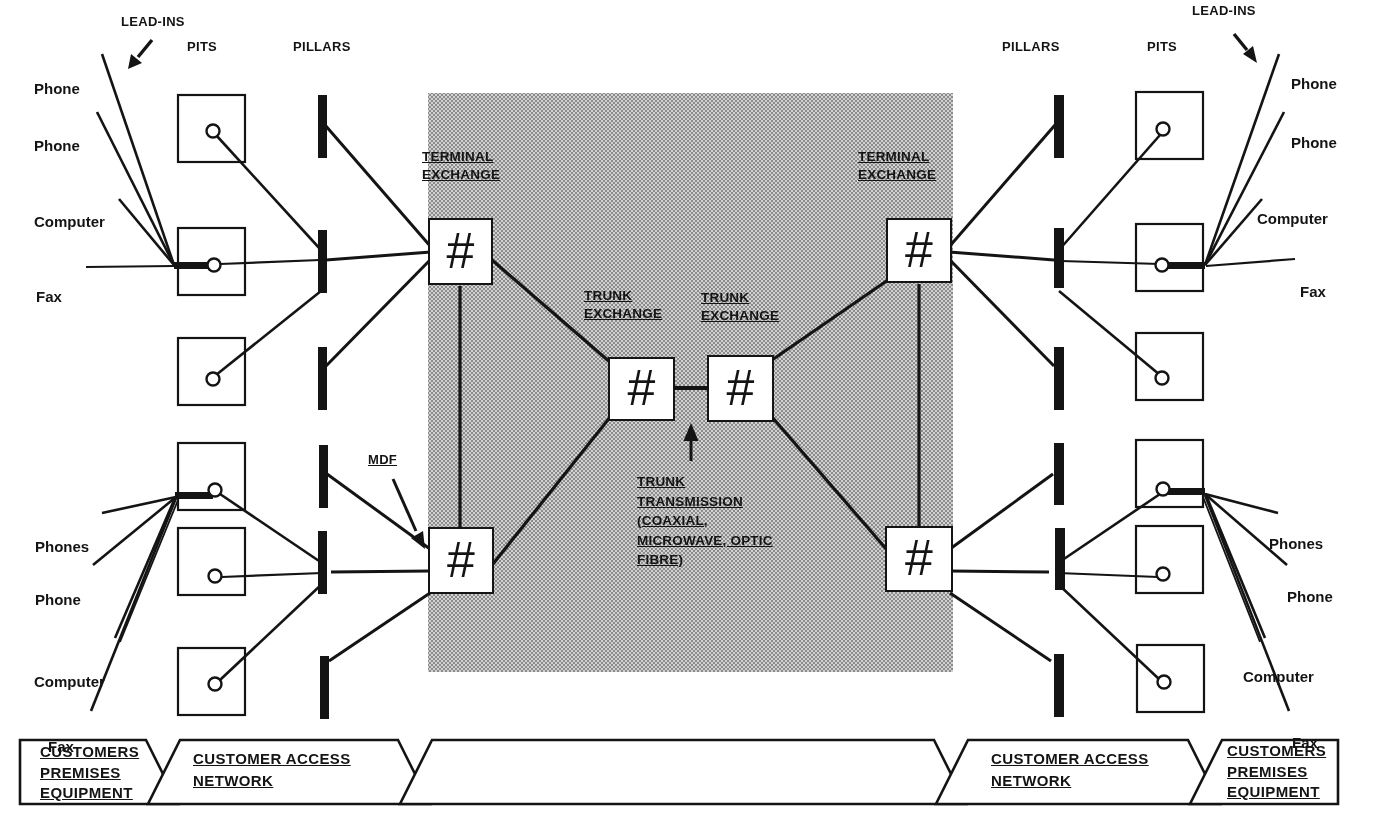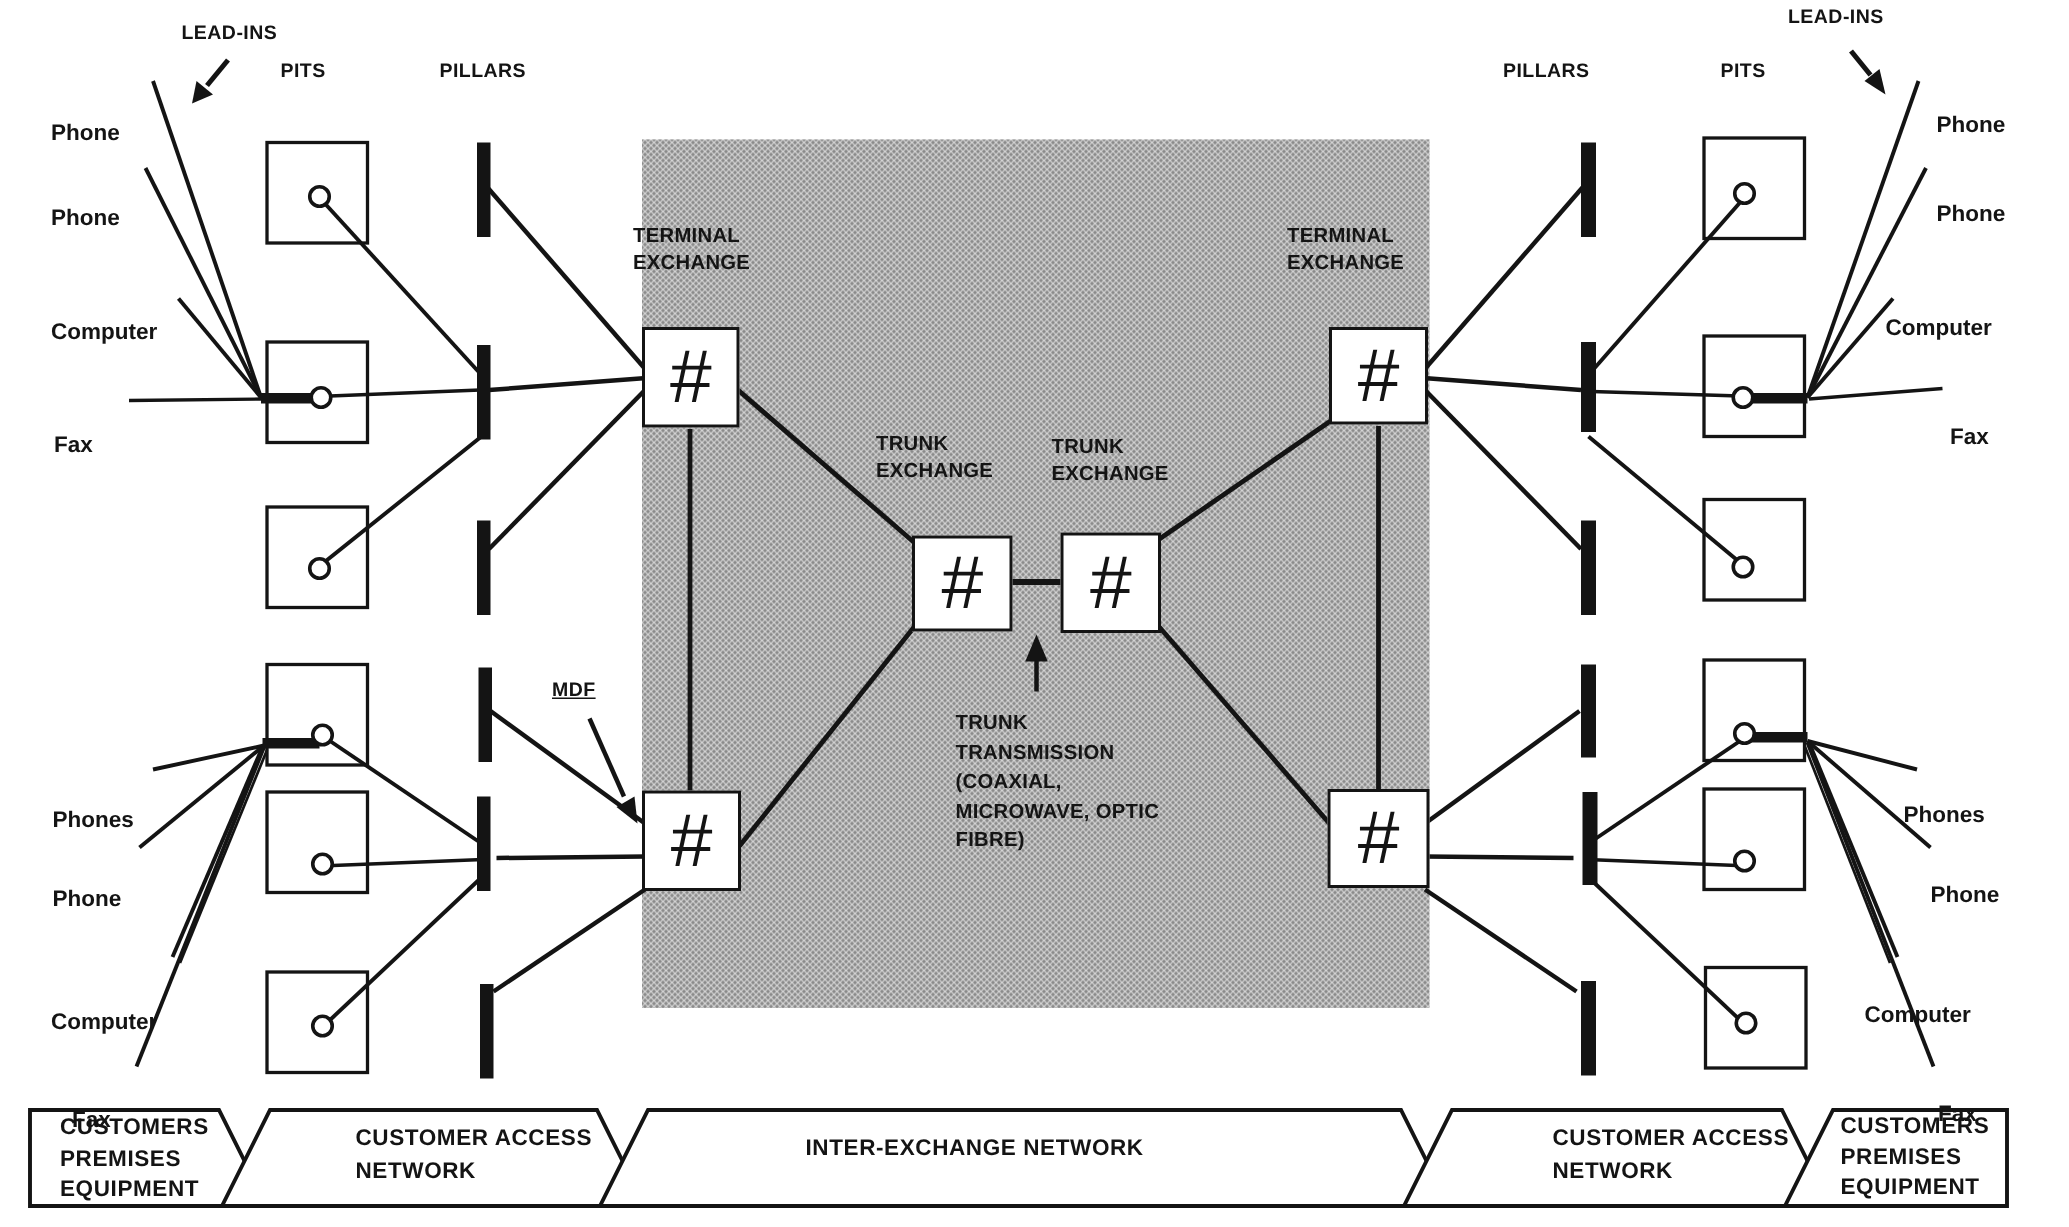--- a/index.html
+++ b/index.html
@@ -11,27 +11,27 @@
     position:absolute;left:428px;top:93px;width:525px;height:579px;
     background-color:#d2d2d2;
     background-image:
       radial-gradient(circle,#8b8b8b 1px,transparent 1.15px),
       radial-gradient(circle,#8b8b8b 1px,transparent 1.15px);
     background-size:4px 4px;
     background-position:0 0,2px 2px;
   }
   svg.art{position:absolute;left:0;top:0;}
   .lbl{position:absolute;font-weight:bold;white-space:nowrap;line-height:1.15;}
-  .pre{white-space:pre-line;}
+  .pre{white-space:pre-line;text-decoration:underline;}
   .caps{font-size:13px;letter-spacing:.3px;}
   .dev{font-size:15px;margin-top:33px;}
   .exlbl{font-size:13.5px;line-height:18px;letter-spacing:.2px;}
   .tt{font-size:13.5px;line-height:19.5px;letter-spacing:.2px;}
   .ban{font-size:15px;letter-spacing:.4px;line-height:20.5px;}
-  .ban2{line-height:22px;margin-left:44px;}
+  .ban2{line-height:22px;}
   .xbox{
     position:absolute;box-sizing:border-box;background:#ffffff;border:2.5px solid #141414;
     display:flex;align-items:center;justify-content:center;
   }
   .xbox span{font-size:50px;font-weight:400;line-height:1;transform:translateY(-1px);}
 </style>
 </head>
 <body>
 
 <div class="stage">
@@ -253,20 +253,19 @@
   <div class="lbl dev" style="left:1269px;top:502px;">Phones</div>
   <div class="lbl dev" style="left:1287px;top:555px;">Phone</div>
   <div class="lbl dev" style="left:1243px;top:635px;">Computer</div>
   <div class="lbl dev" style="left:1292px;top:701px;">Fax</div>
 
   <div class="lbl ban pre" style="left:40px;top:742px;">CUSTOMERS
 PREMISES
 EQUIPMENT</div>
   <div class="lbl ban ban2 pre" style="left:193px;top:748px;">CUSTOMER ACCESS
 NETWORK</div>
-  <div class="lbl ban" style="left:537px;top:756px;">INTER-EXCHANGE NETWORK</div>
   <div class="lbl ban ban2 pre" style="left:991px;top:748px;">CUSTOMER ACCESS
 NETWORK</div>
   <div class="lbl ban pre" style="left:1227px;top:741px;">CUSTOMERS
 PREMISES
 EQUIPMENT</div>
 
 </div>
 
 </body></html>

